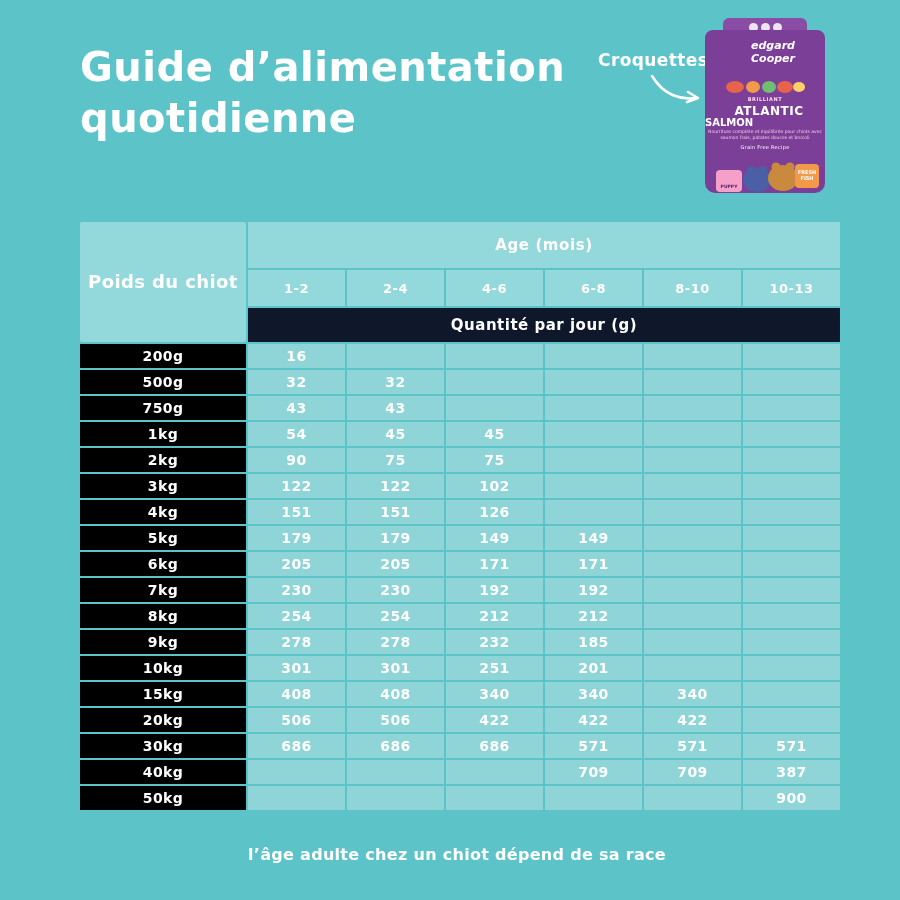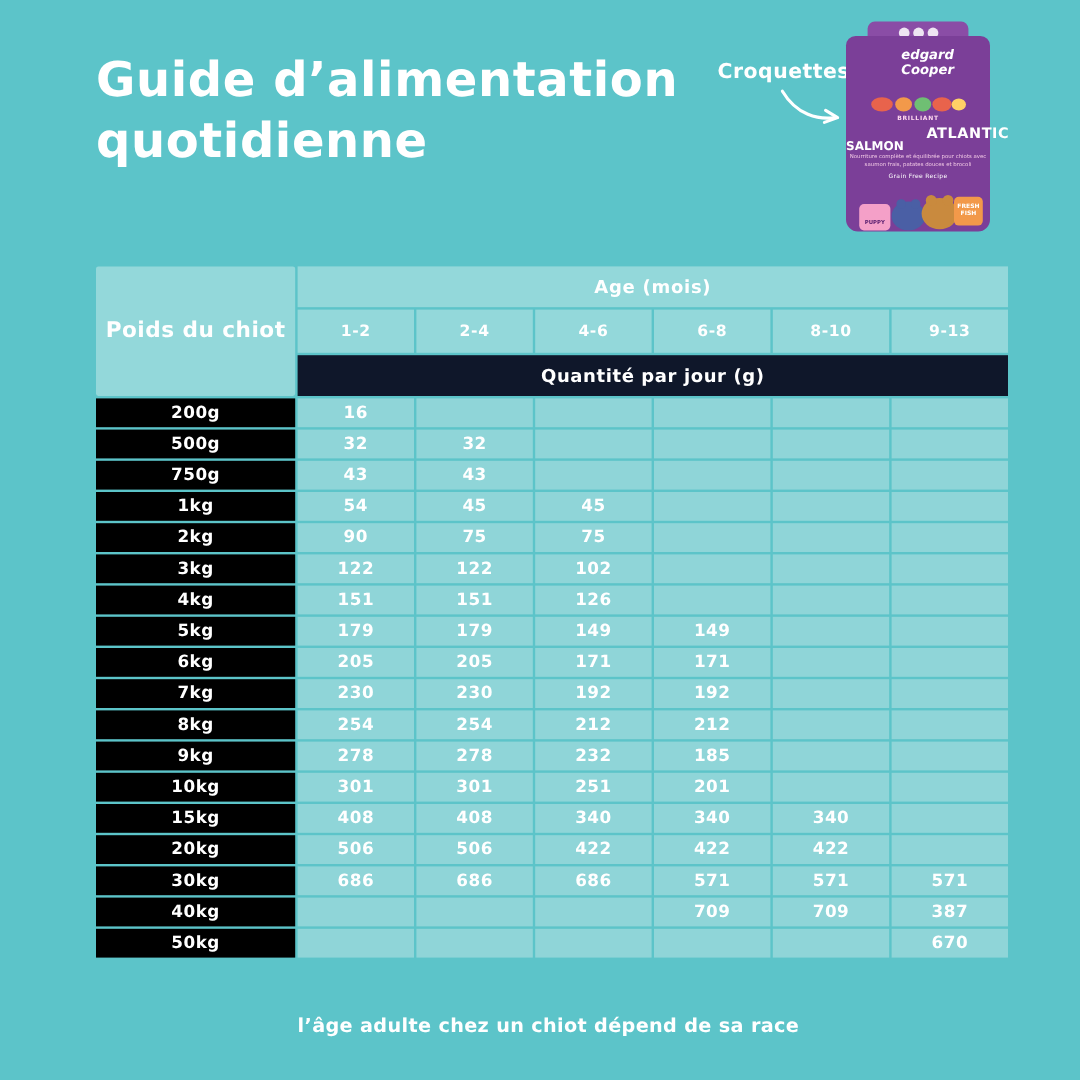--- a/index.html
+++ b/index.html
@@ -91,22 +91,22 @@
     position: absolute;
     left: 0; top: 78px; width: 120px;
     text-align: center;
     color: #ffd9ef;
     font-size: 5px;
     letter-spacing: 0.6px;
     font-weight: bold;
   }
   .pack-line2 {
     position: absolute;
-    left: 16px; top: 86px; width: 120px;
-    text-align: right;
+    left: 4px; top: 86px; width: 120px;
+    text-align: center;
     color: #ffffff;
     font-size: 12px;
     font-weight: bold;
     letter-spacing: 0.5px;
   }
   .pack-line3 {
     position: absolute;
     left: 0; top: 99px; width: 120px;
     text-align: left;
     color: #ffffff;
@@ -207,21 +207,21 @@
     line-height: 1.35;
     height: 106px;
     border-radius: 2px;
     letter-spacing: 0.4px;
   }
   .hdr-age {
     background: #93d8da;
     color: #ffffff;
     font-size: 15px;
     font-weight: bold;
-    height: 34px;
+    height: 46px;
     letter-spacing: 0.6px;
   }
   .hdr-range {
     background: #93d8da;
     color: #ffffff;
     font-size: 13px;
     font-weight: bold;
     height: 36px;
     letter-spacing: 0.5px;
   }
@@ -334,21 +334,21 @@
           <tr>
             <td class="hdr-weight" rowspan="3">Poids du chiot</td>
             <td class="hdr-age" colspan="6">Age (mois)</td>
           </tr>
           <tr>
             <td class="hdr-range">1-2</td>
             <td class="hdr-range">2-4</td>
             <td class="hdr-range">4-6</td>
             <td class="hdr-range">6-8</td>
             <td class="hdr-range">8-10</td>
-            <td class="hdr-range">9-13</td>
+            <td class="hdr-range">10-13</td>
           </tr>
           <tr>
             <td class="hdr-qty" colspan="6">Quantité par jour (g)</td>
           </tr>
           <tr>
             <td class="rowlabel">200g</td>
             <td class="val">16</td>
             <td class="val empty"></td>
             <td class="val empty"></td>
             <td class="val empty"></td>
@@ -499,20 +499,20 @@
             <td class="val">709</td>
             <td class="val">387</td>
           </tr>
           <tr>
             <td class="rowlabel">50kg</td>
             <td class="val empty"></td>
             <td class="val empty"></td>
             <td class="val empty"></td>
             <td class="val empty"></td>
             <td class="val empty"></td>
-            <td class="val">670</td>
+            <td class="val">900</td>
           </tr>
         </tbody>
     </table>
   </div>
 
   <div class="footnote">l’âge adulte chez un chiot dépend de sa race</div>
 </div>
 
 </body></html>

